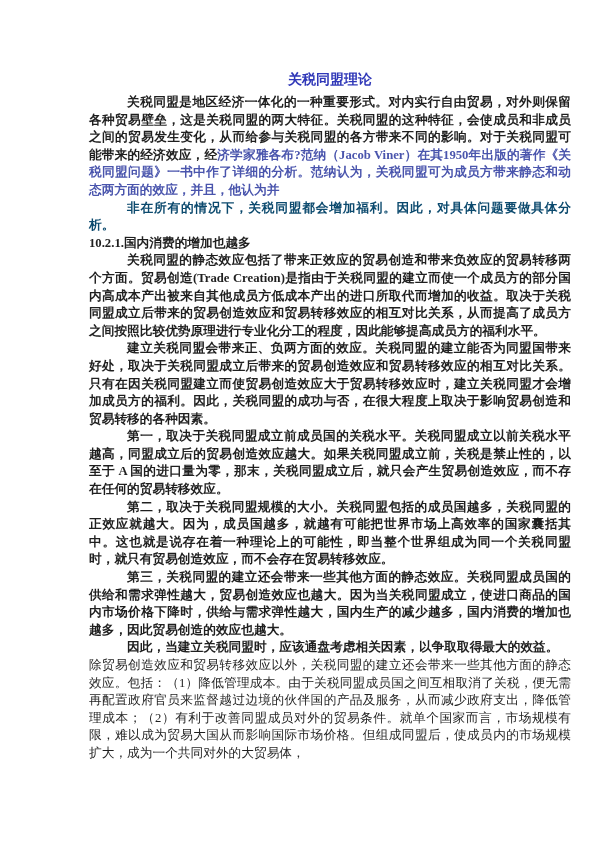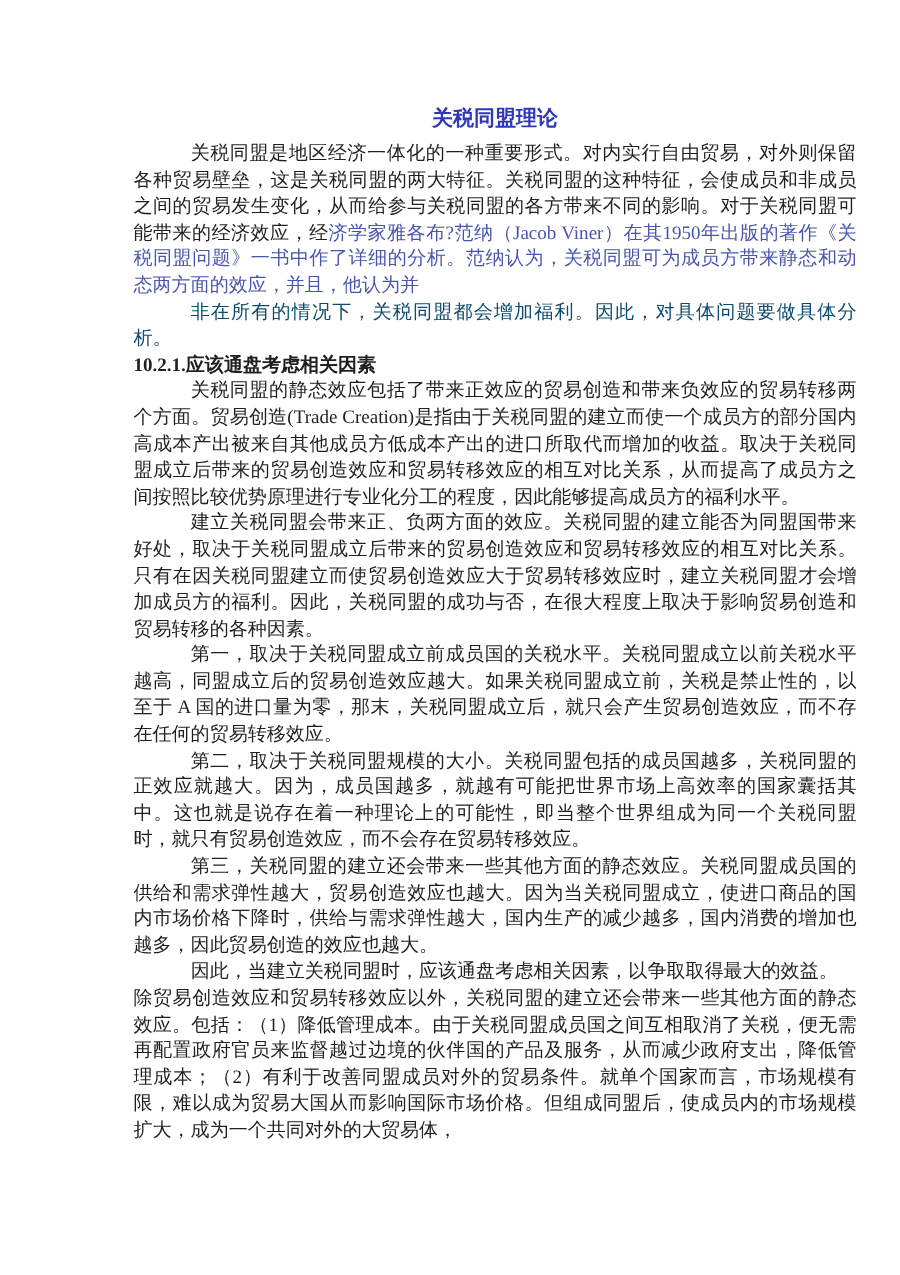--- a/index.html
+++ b/index.html
@@ -28,37 +28,38 @@
   }
   .para {
     margin: 0;
     font-size: 12.7px;
     line-height: 17.6px;
     text-align: justify;
     word-break: break-all;
   }
   .indent {
     text-indent: 3em;
+    font-weight: bold;
   }
   .heading {
     font-weight: bold;
   }
 </style>
 </head>
 <body>
 
 <div class="page">
 
   <h1 class="doc-title" style="color: rgb(48, 56, 184);">关税同盟理论</h1>
 
   <p class="para indent"><span>关税同盟是地区经济一体化的一种重要形式。对内实行自由贸易，对外则保留各种贸易壁垒，这是关税同盟的两大特征。关税同盟的这种特征，会使成员和非成员之间的贸易发生变化，从而给参与关税同盟的各方带来不同的影响。对于关税同盟可能带来的经济效应，经</span><span style="color: rgb(74, 85, 173);">济学家雅各布?范纳（Jacob Viner）在其1950年出版的著作《关税同盟问题》一书中作了详细的分析。范纳认为，关税同盟可为成员方带来静态和动态两方面的效应，并且，他认为并</span></p>
 
   <p class="para indent"><span style="color: #0c4a6e;">非在所有的情况下，关税同盟都会增加福利。因此，对具体问题要做具体分析。</span></p>
 
-  <p class="para heading">10.2.1.应该通盘考虑相关因素</p>
+  <p class="para heading">10.2.1.国内消费的增加也越多</p>
 
   <p class="para indent">关税同盟的静态效应包括了带来正效应的贸易创造和带来负效应的贸易转移两个方面。贸易创造(Trade Creation)是指由于关税同盟的建立而使一个成员方的部分国内高成本产出被来自其他成员方低成本产出的进口所取代而增加的收益。取决于关税同盟成立后带来的贸易创造效应和贸易转移效应的相互对比关系，从而提高了成员方之间按照比较优势原理进行专业化分工的程度，因此能够提高成员方的福利水平。</p>
 
 
   <p class="para indent">建立关税同盟会带来正、负两方面的效应。关税同盟的建立能否为同盟国带来好处，取决于关税同盟成立后带来的贸易创造效应和贸易转移效应的相互对比关系。只有在因关税同盟建立而使贸易创造效应大于贸易转移效应时，建立关税同盟才会增加成员方的福利。因此，关税同盟的成功与否，在很大程度上取决于影响贸易创造和贸易转移的各种因素。</p>
 
   <p class="para indent">第一，取决于关税同盟成立前成员国的关税水平。关税同盟成立以前关税水平越高，同盟成立后的贸易创造效应越大。如果关税同盟成立前，关税是禁止性的，以至于 A 国的进口量为零，那末，关税同盟成立后，就只会产生贸易创造效应，而不存在任何的贸易转移效应。</p>
 
   <p class="para indent">第二，取决于关税同盟规模的大小。关税同盟包括的成员国越多，关税同盟的正效应就越大。因为，成员国越多，就越有可能把世界市场上高效率的国家囊括其中。这也就是说存在着一种理论上的可能性，即当整个世界组成为同一个关税同盟时，就只有贸易创造效应，而不会存在贸易转移效应。</p>
 

